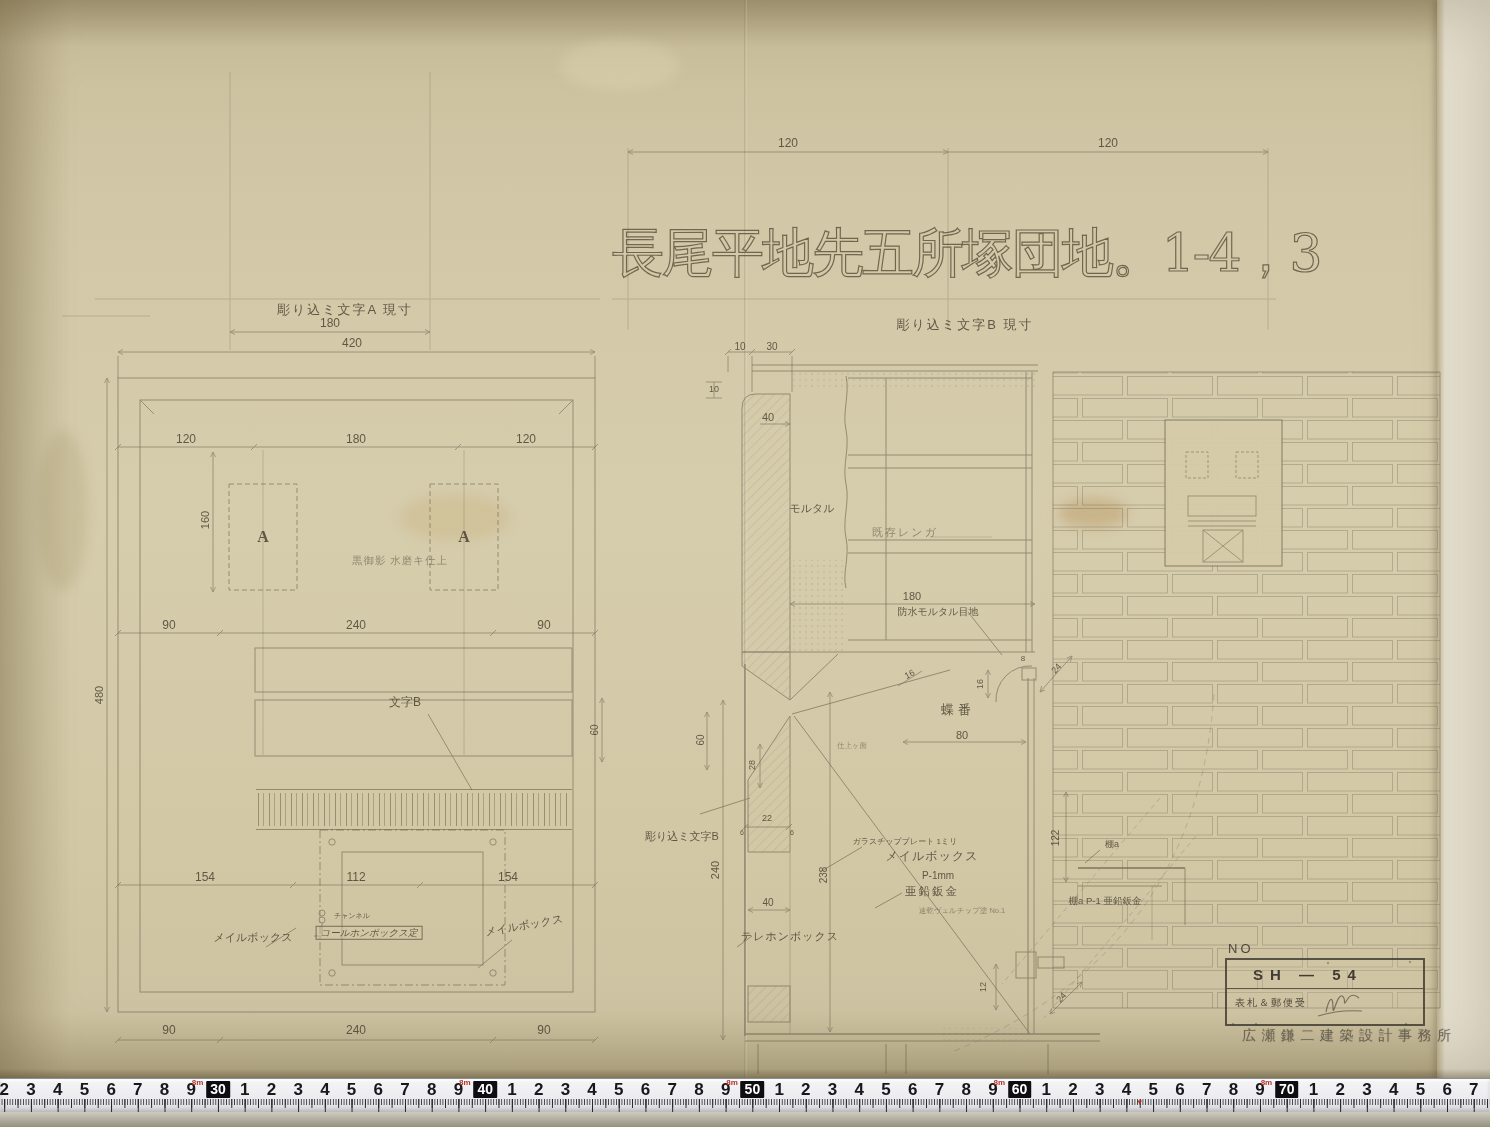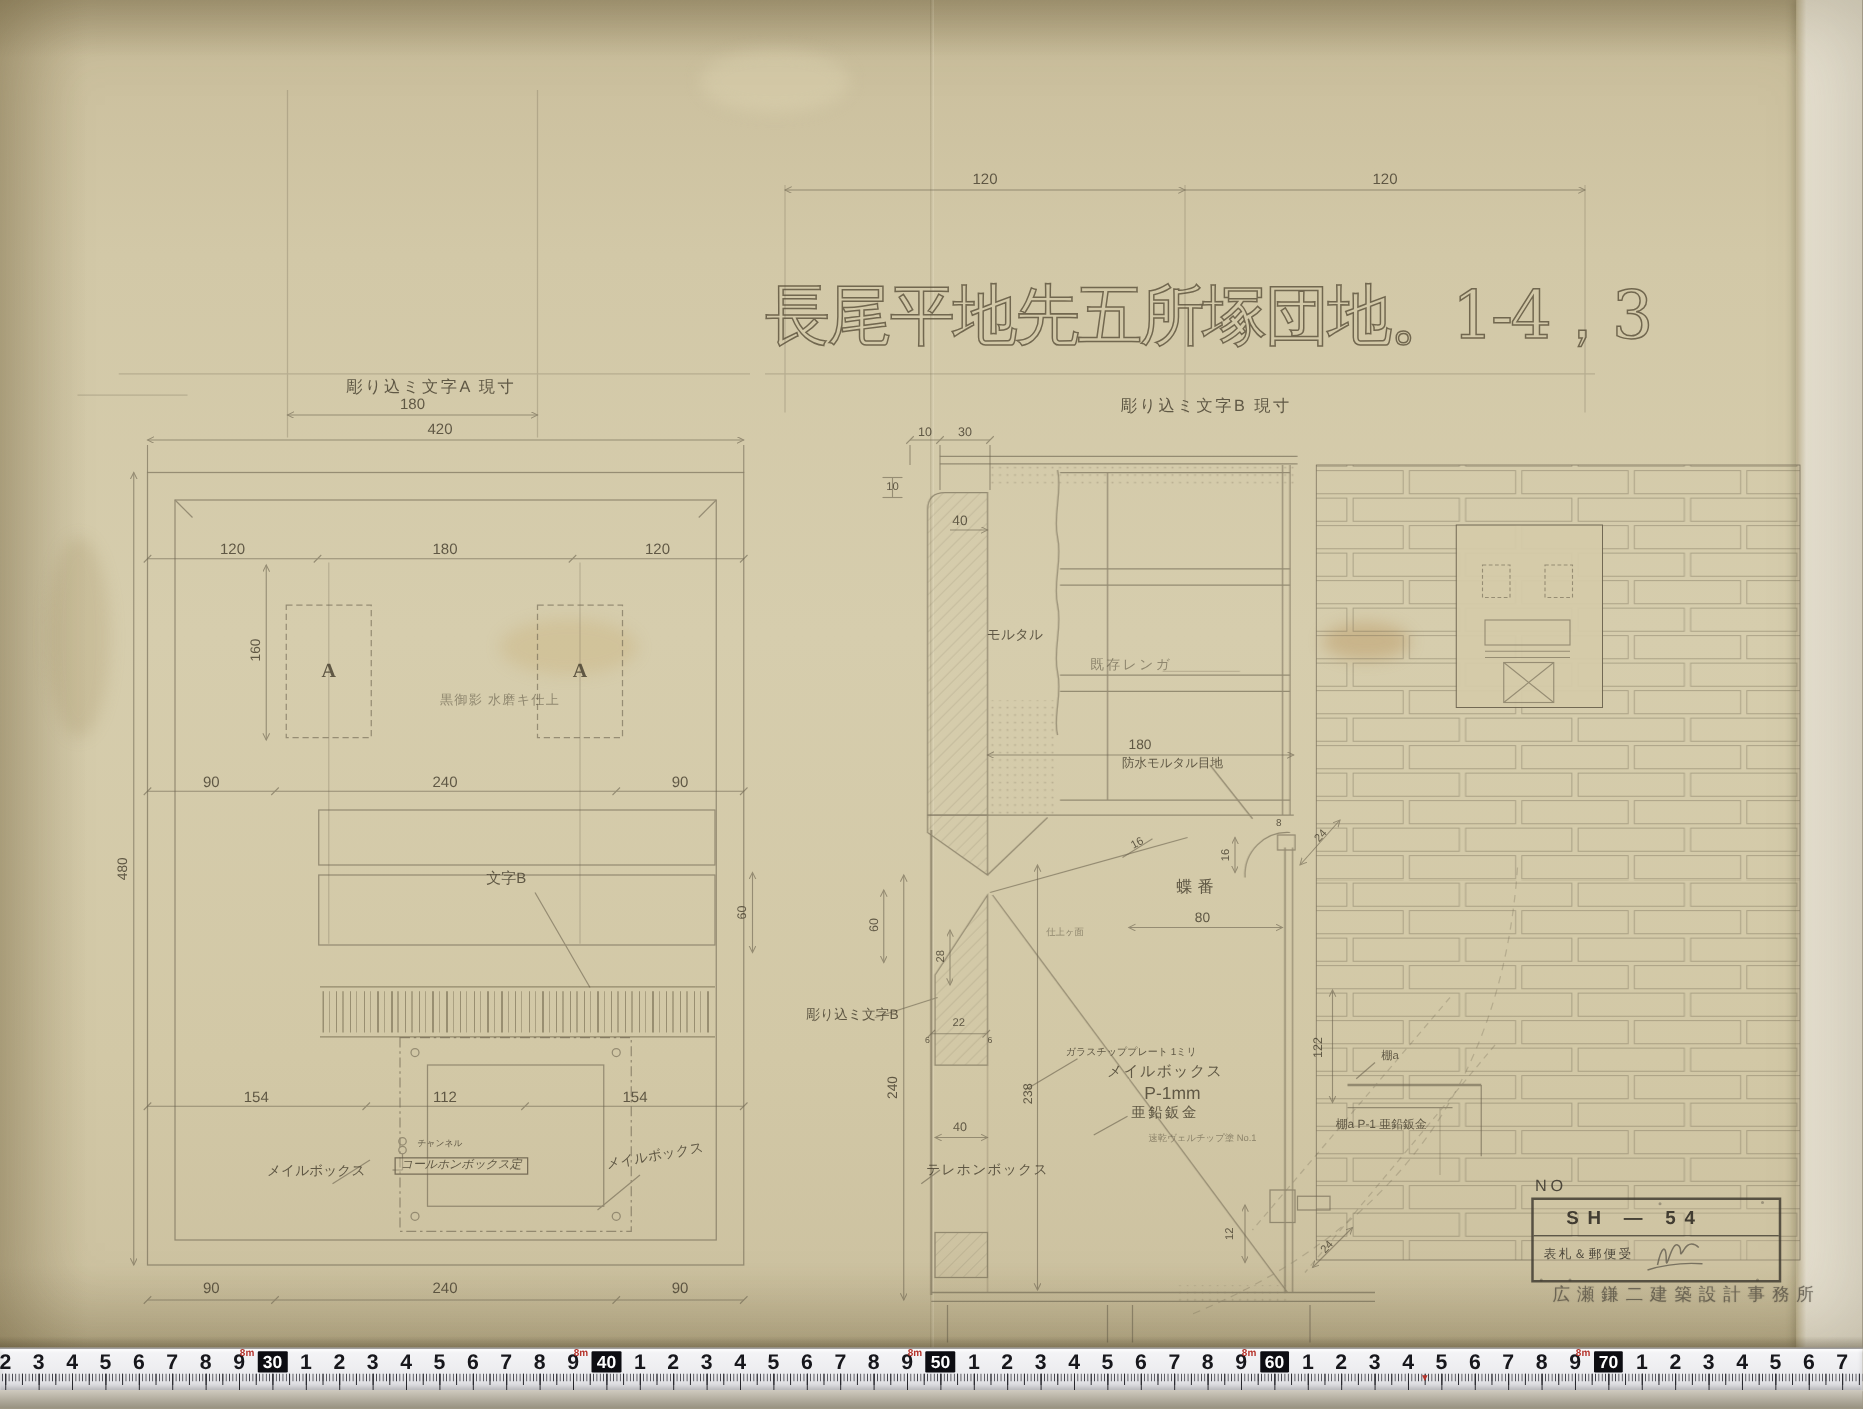--- a/index.html
+++ b/index.html
@@ -310,21 +310,21 @@
   <div class="lb c" style="left:356px;top:878px;font-size:12px">112</div>
   <div class="lb c" style="left:508px;top:878px;font-size:12px">154</div>
   <div class="lb c" style="left:352px;top:916px;font-size:7px">チャンネル</div>
   <div class="lb c bx" style="left:369px;top:933px;font-size:9.5px">コールホンボックス定</div>
   <div class="lb c" style="left:253px;top:937px;font-size:11px">メイルボックス</div>
   <div class="lb d10" style="left:524px;top:925px;font-size:11px">メイルボックス</div>
   <div class="lb c" style="left:169px;top:1031px;font-size:12px">90</div>
   <div class="lb c" style="left:356px;top:1031px;font-size:12px">240</div>
   <div class="lb c" style="left:544px;top:1031px;font-size:12px">90</div>
   <div class="lb cv" style="left:715px;top:870px;font-size:11px">240</div>
-  <div class="lb c" style="left:682px;top:812px;font-size:11px">彫り込ミ文字B</div>
+  <div class="lb c" style="left:682px;top:836px;font-size:11px">彫り込ミ文字B</div>
 
   <div class="lb c" style="left:740px;top:346px;font-size:10px">10</div>
   <div class="lb c" style="left:772px;top:346px;font-size:10px">30</div>
   <div class="lb c" style="left:714px;top:390px;font-size:9px">10</div>
   <div class="lb c" style="left:768px;top:417px;font-size:11px">40</div>
   <div class="lb c" style="left:812px;top:508px;font-size:11px">モルタル</div>
   <div class="lb c faded" style="left:905px;top:532px;font-size:11px;letter-spacing:2px">既存レンガ</div>
   <div class="lb c" style="left:912px;top:596px;font-size:11px">180</div>
   <div class="lb c" style="left:938px;top:611px;font-size:10px">防水モルタル目地</div>
   <div class="lb c faded" style="left:852px;top:746px;font-size:7.5px">仕上ヶ面</div>
@@ -337,21 +337,21 @@
   <div class="lb cv" style="left:700px;top:740px;font-size:10px">60</div>
   <div class="lb cv" style="left:753px;top:765px;font-size:9px">28</div>
   <div class="lb c" style="left:767px;top:819px;font-size:9px">22</div>
   <div class="lb c" style="left:742px;top:833px;font-size:7px">6</div>
   <div class="lb c" style="left:792px;top:833px;font-size:7px">6</div>
   <div class="lb cv" style="left:823px;top:875px;font-size:10px">238</div>
   <div class="lb c" style="left:768px;top:902px;font-size:10px">40</div>
   <div class="lb c" style="left:790px;top:936px;font-size:11px;letter-spacing:1px">テレホンボックス</div>
   <div class="lb c" style="left:905px;top:842px;font-size:8px">ガラスチッププレート 1ミリ</div>
   <div class="lb c" style="left:932px;top:857px;font-size:12px;letter-spacing:1px">メイルボックス</div>
-  <div class="lb c" style="left:938px;top:875px;font-size:14px">P-1mm</div>
+  <div class="lb c" style="left:938px;top:875px;font-size:10px">P-1mm</div>
   <div class="lb c" style="left:932px;top:891px;font-size:11.5px;letter-spacing:2px">亜鉛鈑金</div>
   <div class="lb c faded" style="left:962px;top:911px;font-size:7.5px">速乾ヴェルチップ塗 No.1</div>
   <div class="lb cv" style="left:1055px;top:838px;font-size:10px">122</div>
   <div class="lb c" style="left:1112px;top:845px;font-size:9px">棚a</div>
   <div class="lb c" style="left:1105px;top:901px;font-size:9.5px">棚a P-1 亜鉛鈑金</div>
   <div class="lb cv" style="left:984px;top:987px;font-size:9px">12</div>
   <div class="lb d48" style="left:1062px;top:998px;font-size:9px">24</div>
 
   <div class="lb" id="tb-no">NO</div>
   <div id="tb-box">

